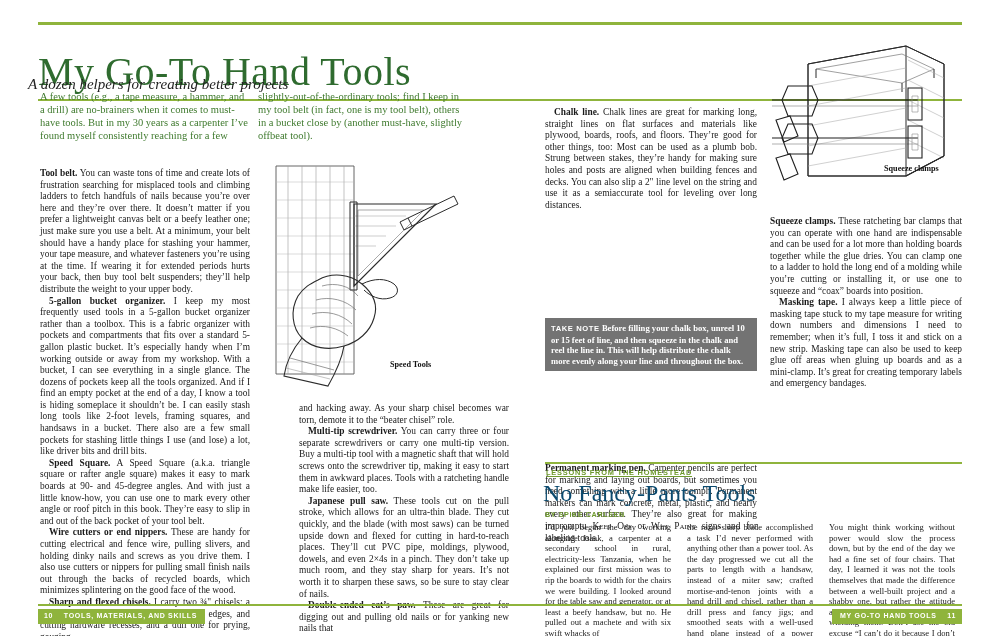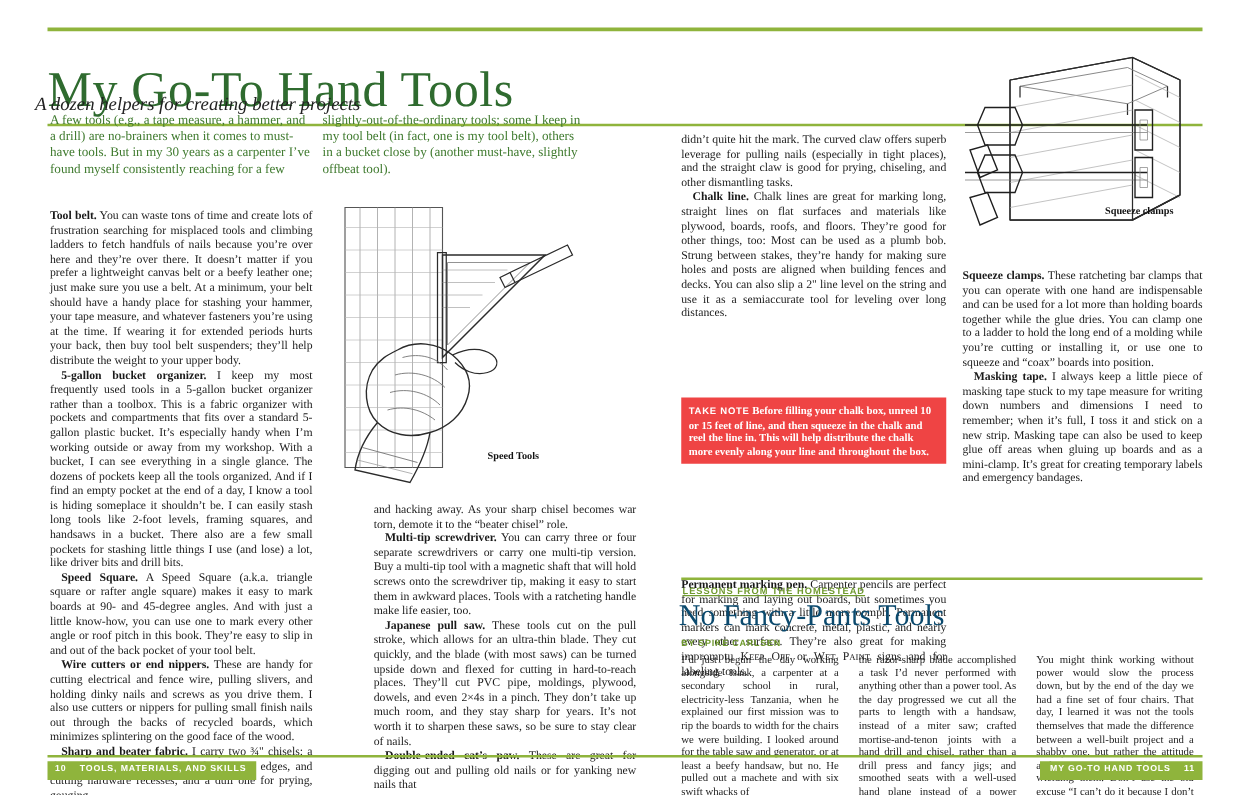--- a/index.html
+++ b/index.html
@@ -59,21 +59,21 @@
   }
   .illus-caption{
     position:absolute;font-size:8.2px;font-weight:bold;color:#111;
   }
   #cap-speed{left:390px;top:360px;}
   #cap-squeeze{left:884px;top:164px;width:60px;line-height:10px;}
 
   
   .takenote{
     position:absolute;left:545px;top:318px;width:212px;
-    background:#ef4444;color:#fff;padding:5px 6px;box-sizing:border-box;
+    background:#737373;color:#fff;padding:5px 6px;box-sizing:border-box;
     font-size:8.6px;line-height:10.6px;font-weight:bold;
   }
   .takenote .tn-label{
     color:#ffffff;font-family:"Liberation Sans",sans-serif;font-weight:bold;
     font-size:7.6px;letter-spacing:.6px;
   }
 
   
   #col5{left:770px;top:216px;width:192px;}
   .sb-rule{position:absolute;left:545px;top:462px;width:417px;height:2px;background:#8fb43c;}
@@ -119,28 +119,28 @@
 
 <div class="page">
 
   <div class="top-rule"></div>
 
   <h1 class="title">My Go-To Hand Tools</h1>
   <div class="subtitle">A dozen helpers for creating better projects</div>
   <div class="head-rule"></div>
 
   <div class="deck c1">A few tools (e.g., a tape measure, a hammer, and a drill) are no-brainers when it comes to must-have tools. But in my 30 years as a carpenter I’ve found myself consistently reaching for a few</div>
-  <div class="deck c2">slightly-out-of-the-ordinary tools; some I keep in my tool belt (in fact, one is my tool belt), others in a bucket close by (another must-have, slightly offbeat tool).</div>
+  <div class="deck c2">slightly-out-of-the-ordinary tools; find I keep in my tool belt (in fact, one is my tool belt), others in a bucket close by (another must-have, slightly offbeat tool).</div>
 
   <div class="col" id="col1">
     <p class="first"><b class="run">Tool belt.</b> You can waste tons of time and create lots of frustration searching for misplaced tools and climbing ladders to fetch handfuls of nails because you’re over here and they’re over there. It doesn’t matter if you prefer a lightweight canvas belt or a beefy leather one; just make sure you use a belt. At a minimum, your belt should have a handy place for stashing your hammer, your tape measure, and whatever fasteners you’re using at the time. If wearing it for extended periods hurts your back, then buy tool belt suspenders; they’ll help distribute the weight to your upper body.</p>
     <p><b class="run">5-gallon bucket organizer.</b> I keep my most frequently used tools in a 5-gallon bucket organizer rather than a toolbox. This is a fabric organizer with pockets and compartments that fits over a standard 5-gallon plastic bucket. It’s especially handy when I’m working outside or away from my workshop. With a bucket, I can see everything in a single glance. The dozens of pockets keep all the tools organized. And if I find an empty pocket at the end of a day, I know a tool is hiding someplace it shouldn’t be. I can easily stash long tools like 2-foot levels, framing squares, and handsaws in a bucket. There also are a few small pockets for stashing little things I use (and lose) a lot, like driver bits and drill bits.</p>
     <p><b class="run">Speed Square.</b> A Speed Square (a.k.a. triangle square or rafter angle square) makes it easy to mark boards at 90- and 45-degree angles. And with just a little know-how, you can use one to mark every other angle or roof pitch in this book. They’re easy to slip in and out of the back pocket of your tool belt.</p>
     <p><b class="run">Wire cutters or end nippers.</b> These are handy for cutting electrical and fence wire, pulling slivers, and holding dinky nails and screws as you drive them. I also use cutters or nippers for pulling small finish nails out through the backs of recycled boards, which minimizes splintering on the good face of the wood.</p>
-    <p><b class="run">Sharp and beater fabric.</b> I carry two ¾" chisels: a sharp one for shaving wood, cleaning up edges, and cutting hardware recesses, and a dull one for prying, gouging,</p>
+    <p><b class="run">Sharp and flexed chisels.</b> I carry two ¾" chisels: a sharp one for shaving wood, cleaning up edges, and cutting hardware recesses, and a dull one for prying, gouging,</p>
   </div>
 
   <div class="illus-speed">
     <svg width="212" height="235" viewBox="0 0 212 235">
       <g fill="none" stroke="#2b2b2b" stroke-width="0.9">
 
         <path d="M18 6 L96 6 L96 214 L18 214 Z" stroke="#555"></path>
         <path d="M30 6 L30 214 M44 6 L44 214 M58 6 L58 214 M72 6 L72 214 M86 6 L86 214" stroke="#9a9a9a" stroke-width="0.6"></path>
 
         <g stroke="#b5b5b5" stroke-width="0.5">
@@ -175,21 +175,20 @@
   <div class="illus-caption" id="cap-speed">Speed Tools</div>
 
   <div class="col" id="col2">
     <p class="first">and hacking away. As your sharp chisel becomes war torn, demote it to the “beater chisel” role.</p>
     <p><b class="run">Multi-tip screwdriver.</b> You can carry three or four separate screwdrivers or carry one multi-tip version. Buy a multi-tip tool with a magnetic shaft that will hold screws onto the screwdriver tip, making it easy to start them in awkward places. Tools with a ratcheting handle make life easier, too.</p>
     <p><b class="run">Japanese pull saw.</b> These tools cut on the pull stroke, which allows for an ultra-thin blade. They cut quickly, and the blade (with most saws) can be turned upside down and flexed for cutting in hard-to-reach places. They’ll cut PVC pipe, moldings, plywood, dowels, and even 2×4s in a pinch. They don’t take up much room, and they stay sharp for years. It’s not worth it to sharpen these saws, so be sure to stay clear of nails.</p>
     <p><b class="run">Double-ended cat’s paw.</b> These are great for digging out and pulling old nails or for yanking new nails that</p>
   </div>
 
   <div class="col" id="col3">
-    <p class="first">didn’t quite hit the mark. The curved claw offers superb leverage for pulling nails (especially in tight places), and the straight claw is good for prying, chiseling, and other dismantling tasks.</p>
     <p><b class="run">Chalk line.</b> Chalk lines are great for marking long, straight lines on flat surfaces and materials like plywood, boards, roofs, and floors. They’re good for other things, too: Most can be used as a plumb bob. Strung between stakes, they’re handy for making sure holes and posts are aligned when building fences and decks. You can also slip a 2" line level on the string and use it as a semiaccurate tool for leveling over long distances.</p>
   </div>
 
   <div class="takenote">
     <span class="tn-label">TAKE NOTE</span>
     <span>Before filling your chalk box, unreel 10 or 15 feet of line, and then squeeze in the chalk and reel the line in. This will help distribute the chalk more evenly along your line and throughout the box.</span>
   </div>
 
   <div class="col" id="col4">
     <p class="first"><b class="run">Permanent marking pen.</b> Carpenter pencils are perfect for marking and laying out boards, but sometimes you need something with a little more oomph. Permanent markers can mark concrete, metal, plastic, and nearly every other surface. They’re also great for making impromptu <span class="sc">Keep Off</span> or <span class="sc">Wet Paint</span> signs and for labeling tools.</p>

